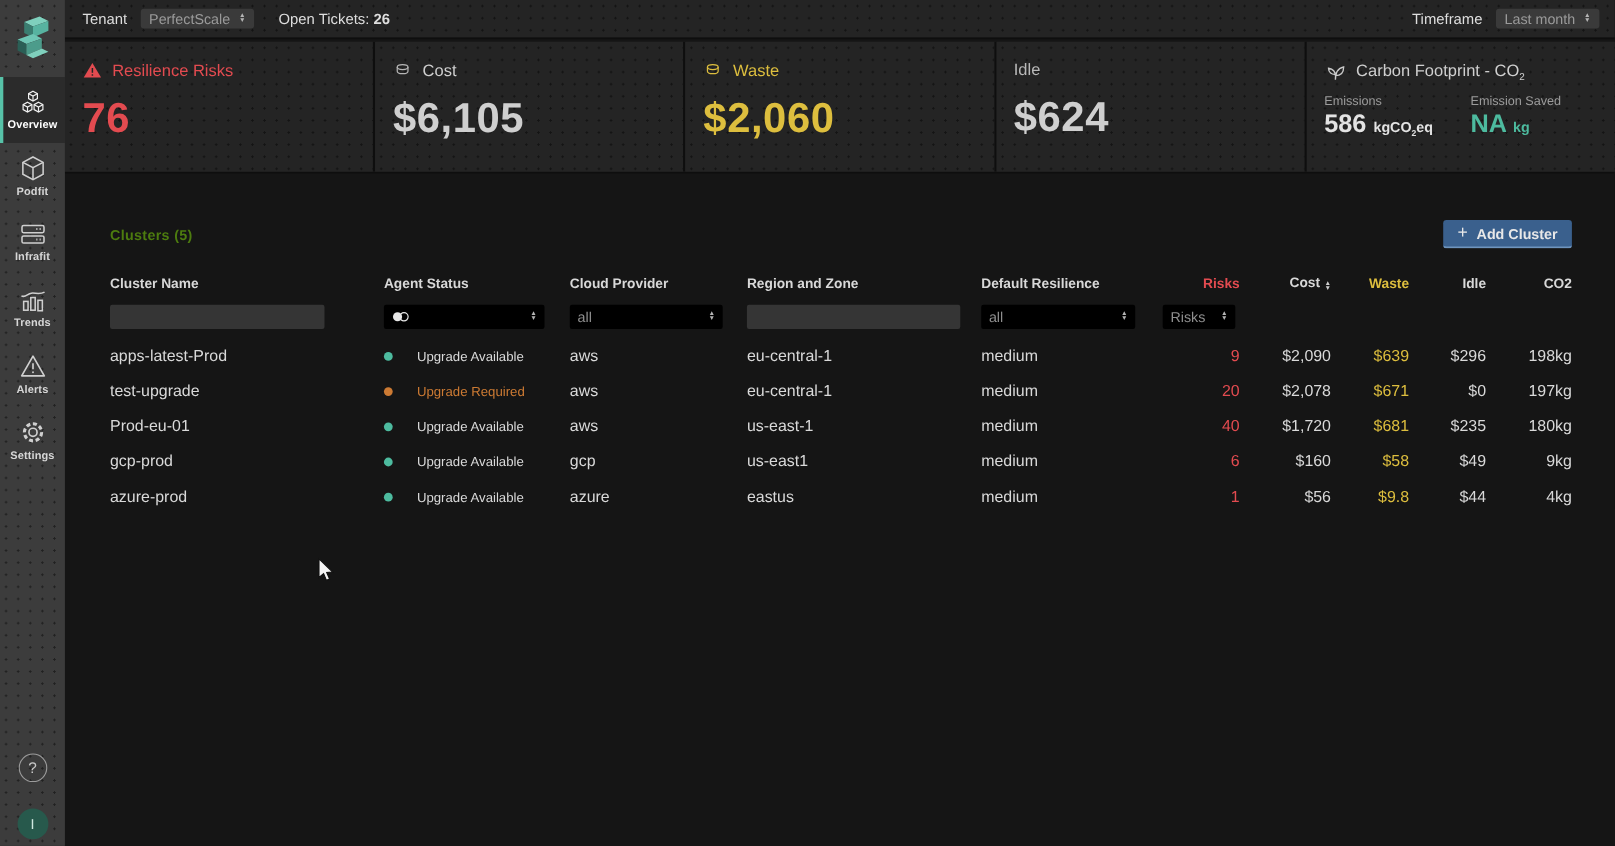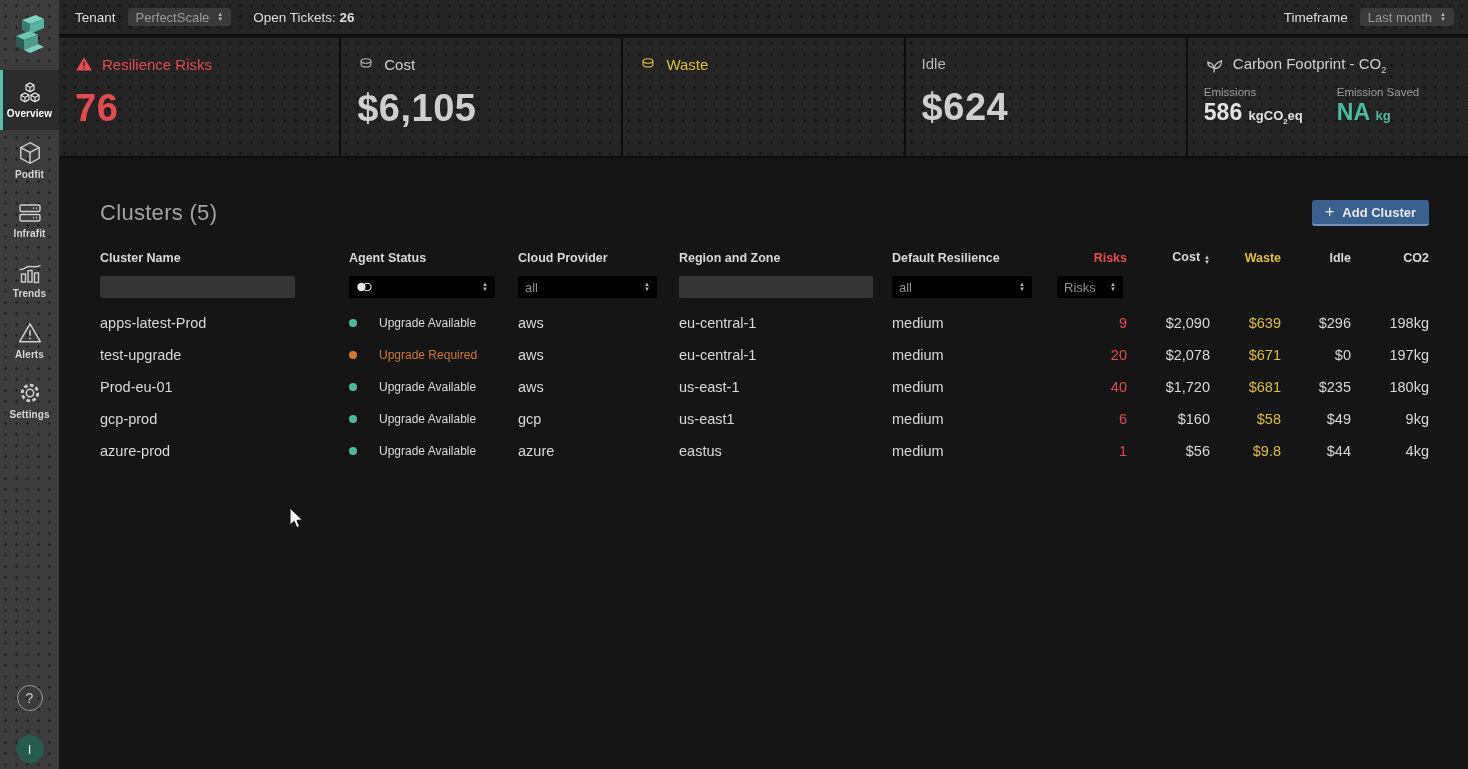--- a/index.html
+++ b/index.html
@@ -52,21 +52,21 @@
   .orange{ color:#cc7a33 !important; }
   .carbon-cols { display:flex; gap:34px; margin-top:11px; }
   .carbon-label { font-size:11.5px; color:#9c9c9c; }
   .carbon-value { font-size:23px; font-weight:bold; color:#e3e3e3; margin-top:1px; }
   .carbon-unit { font-size:13px; font-weight:bold; color:#e3e3e3; }
   sub { font-size:60%; }
 
   
   #main { position:absolute; left:59px; top:160px; width:1409px; height:609px; }
   #clusters-header { display:flex; align-items:center; margin:40px 39px 0 41px; }
-  #clusters-heading { font-size:22px; font-weight:normal; color:#a3a3a3; letter-spacing:0.3px; }
+  #clusters-heading { font-size:13px; font-weight:bold; color:#4d7c0f; letter-spacing:0.3px; }
   #add-cluster-btn { margin-left:auto; background:#3a608d; border:none;
     border-bottom:2px solid #6e94bd; border-radius:3px; color:#e8e8e8;
     font-size:13px; font-weight:bold; height:26px; padding:0 13px;
     display:flex; align-items:center; gap:8px; cursor:pointer;
     font-family:"Liberation Sans", sans-serif; }
   #add-cluster-btn .plus { font-size:16px; font-weight:normal; }
 
   #table { margin:24px 0 0 41px; width:1329px; }
   .trow { display:grid;
     grid-template-columns:249px 169px 161px 213px 143px 92px 83px 71px 70px 78px;
@@ -239,20 +239,21 @@
   <div class="stat-card noise">
     <div class="stat-head yellow">
       <span class="icon">
         <svg width="18" height="18" viewBox="0 0 24 24" fill="none" stroke="#ddbe3e" stroke-width="1.5">
           <ellipse cx="12" cy="8" rx="6.5" ry="3"></ellipse>
           <path d="M5.5 8 v5 c0 1.7 2.9 3 6.5 3 s6.5 -1.3 6.5 -3 V8"></path>
         </svg>
       </span>
       <span>Waste</span>
     </div>
+    <div class="stat-value yellow">$2,060</div>
   </div>
 
   <div class="stat-card noise">
     <div class="stat-head" style="color:#b9b9b9;">
       <span>Idle</span>
     </div>
     <div class="stat-value">$624</div>
   </div>
 
   <div class="stat-card noise">

